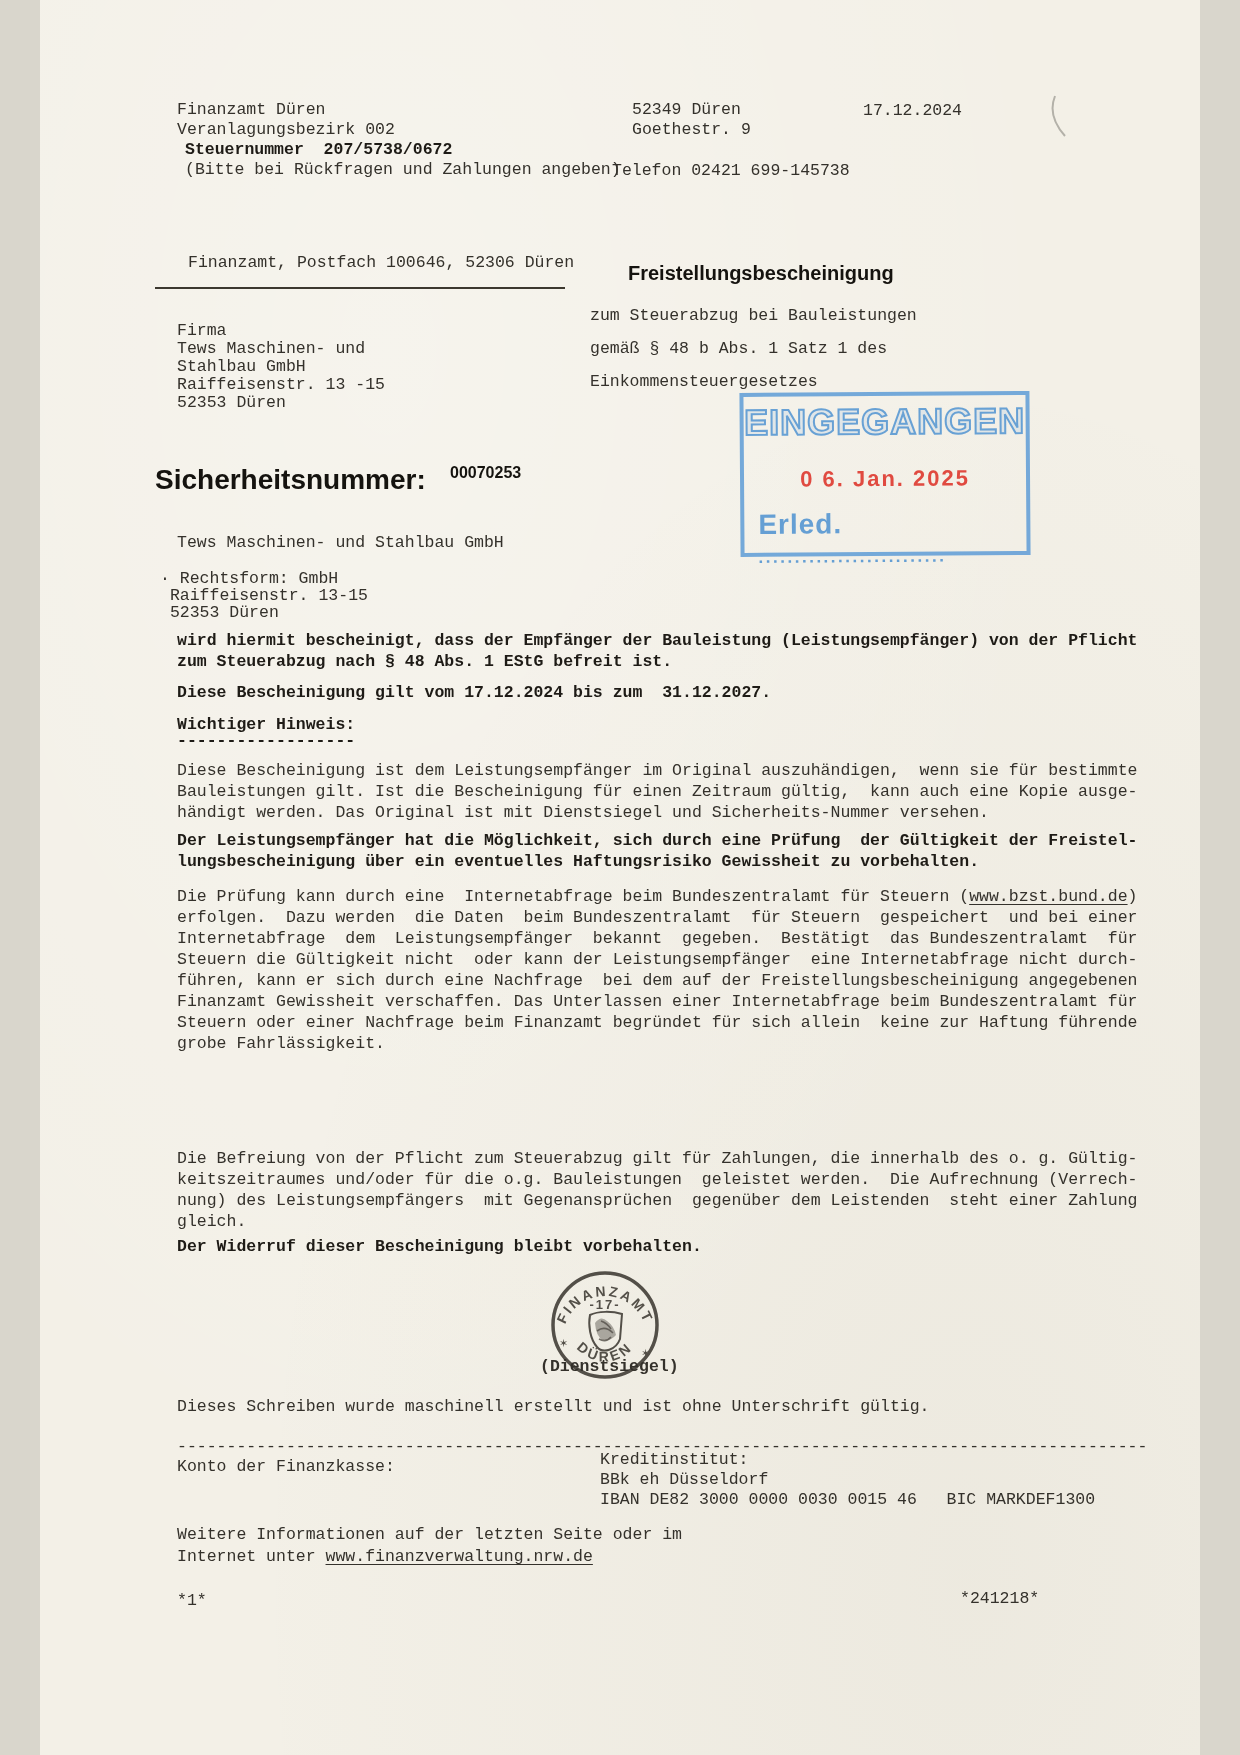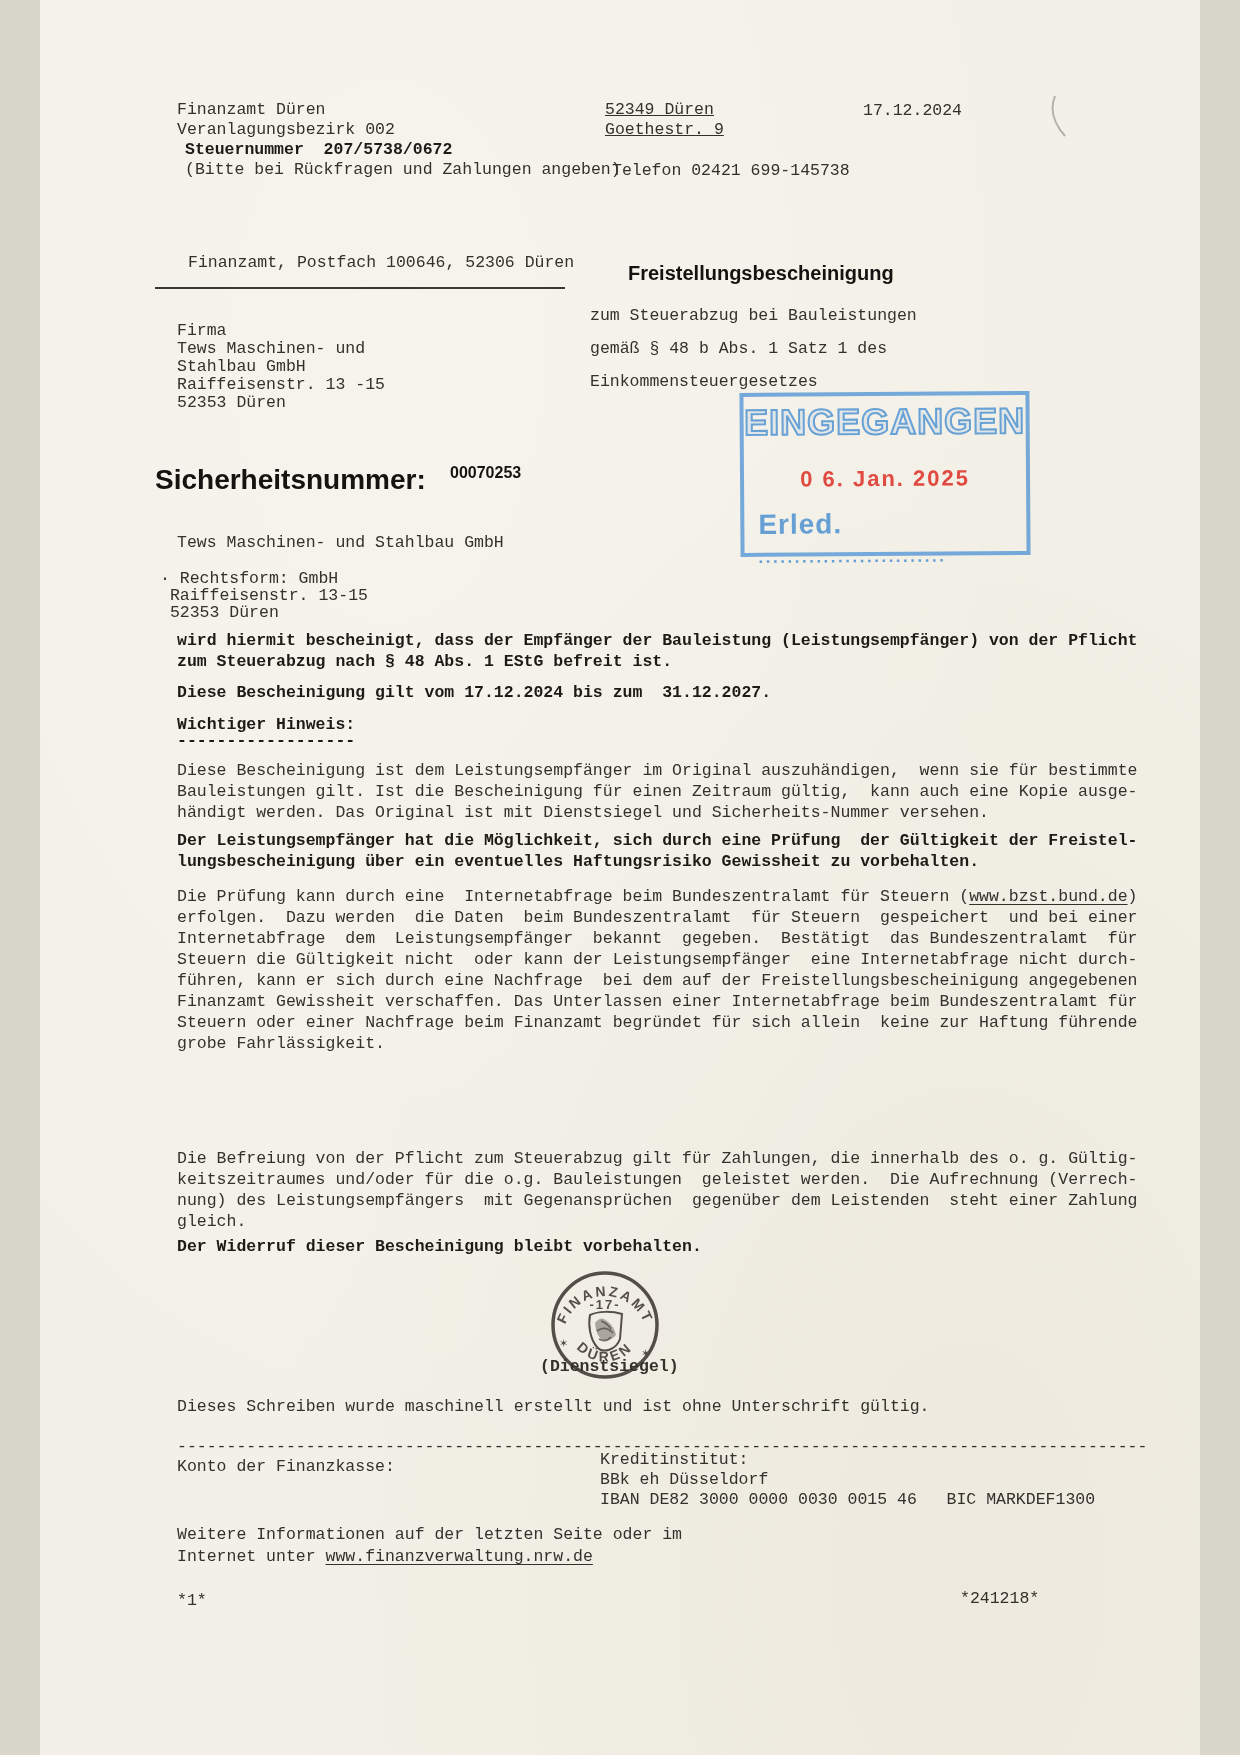--- a/index.html
+++ b/index.html
@@ -54,21 +54,21 @@
 
 <div class="page">
 
   <div class="abs" style="left:137px; top:100px;">
     <div class="mono" style="line-height:20px;">Finanzamt Düren</div>
     <div class="mono" style="line-height:20px;">Veranlagungsbezirk 002</div>
     <div class="mono b" style="line-height:20px; padding-left:8px;">Steuernummer  207/5738/0672</div>
     <div class="mono" style="line-height:20px; padding-left:8px;">(Bitte bei Rückfragen und Zahlungen angeben)</div>
   </div>
 
-  <div class="abs" style="left:565px; top:100px;text-decoration:underline;">
+  <div class="abs" style="left:592px; top:100px;">
     <div class="mono" style="line-height:20px;">52349 Düren</div>
     <div class="mono" style="line-height:20px;">Goethestr. 9</div>
   </div>
   <div class="abs mono" style="left:572px; top:160px;">Telefon 02421 699-145738</div>
 
   <div class="abs mono" style="left:823px; top:100px;">17.12.2024</div>
 
   <svg class="abs pen" style="left:995px; top:88px;" width="50" height="70" viewBox="0 0 50 70">
     <path d="M20,8 q-8,20 10,40" fill="none" stroke="#8a8880" stroke-width="2"></path>
   </svg>

